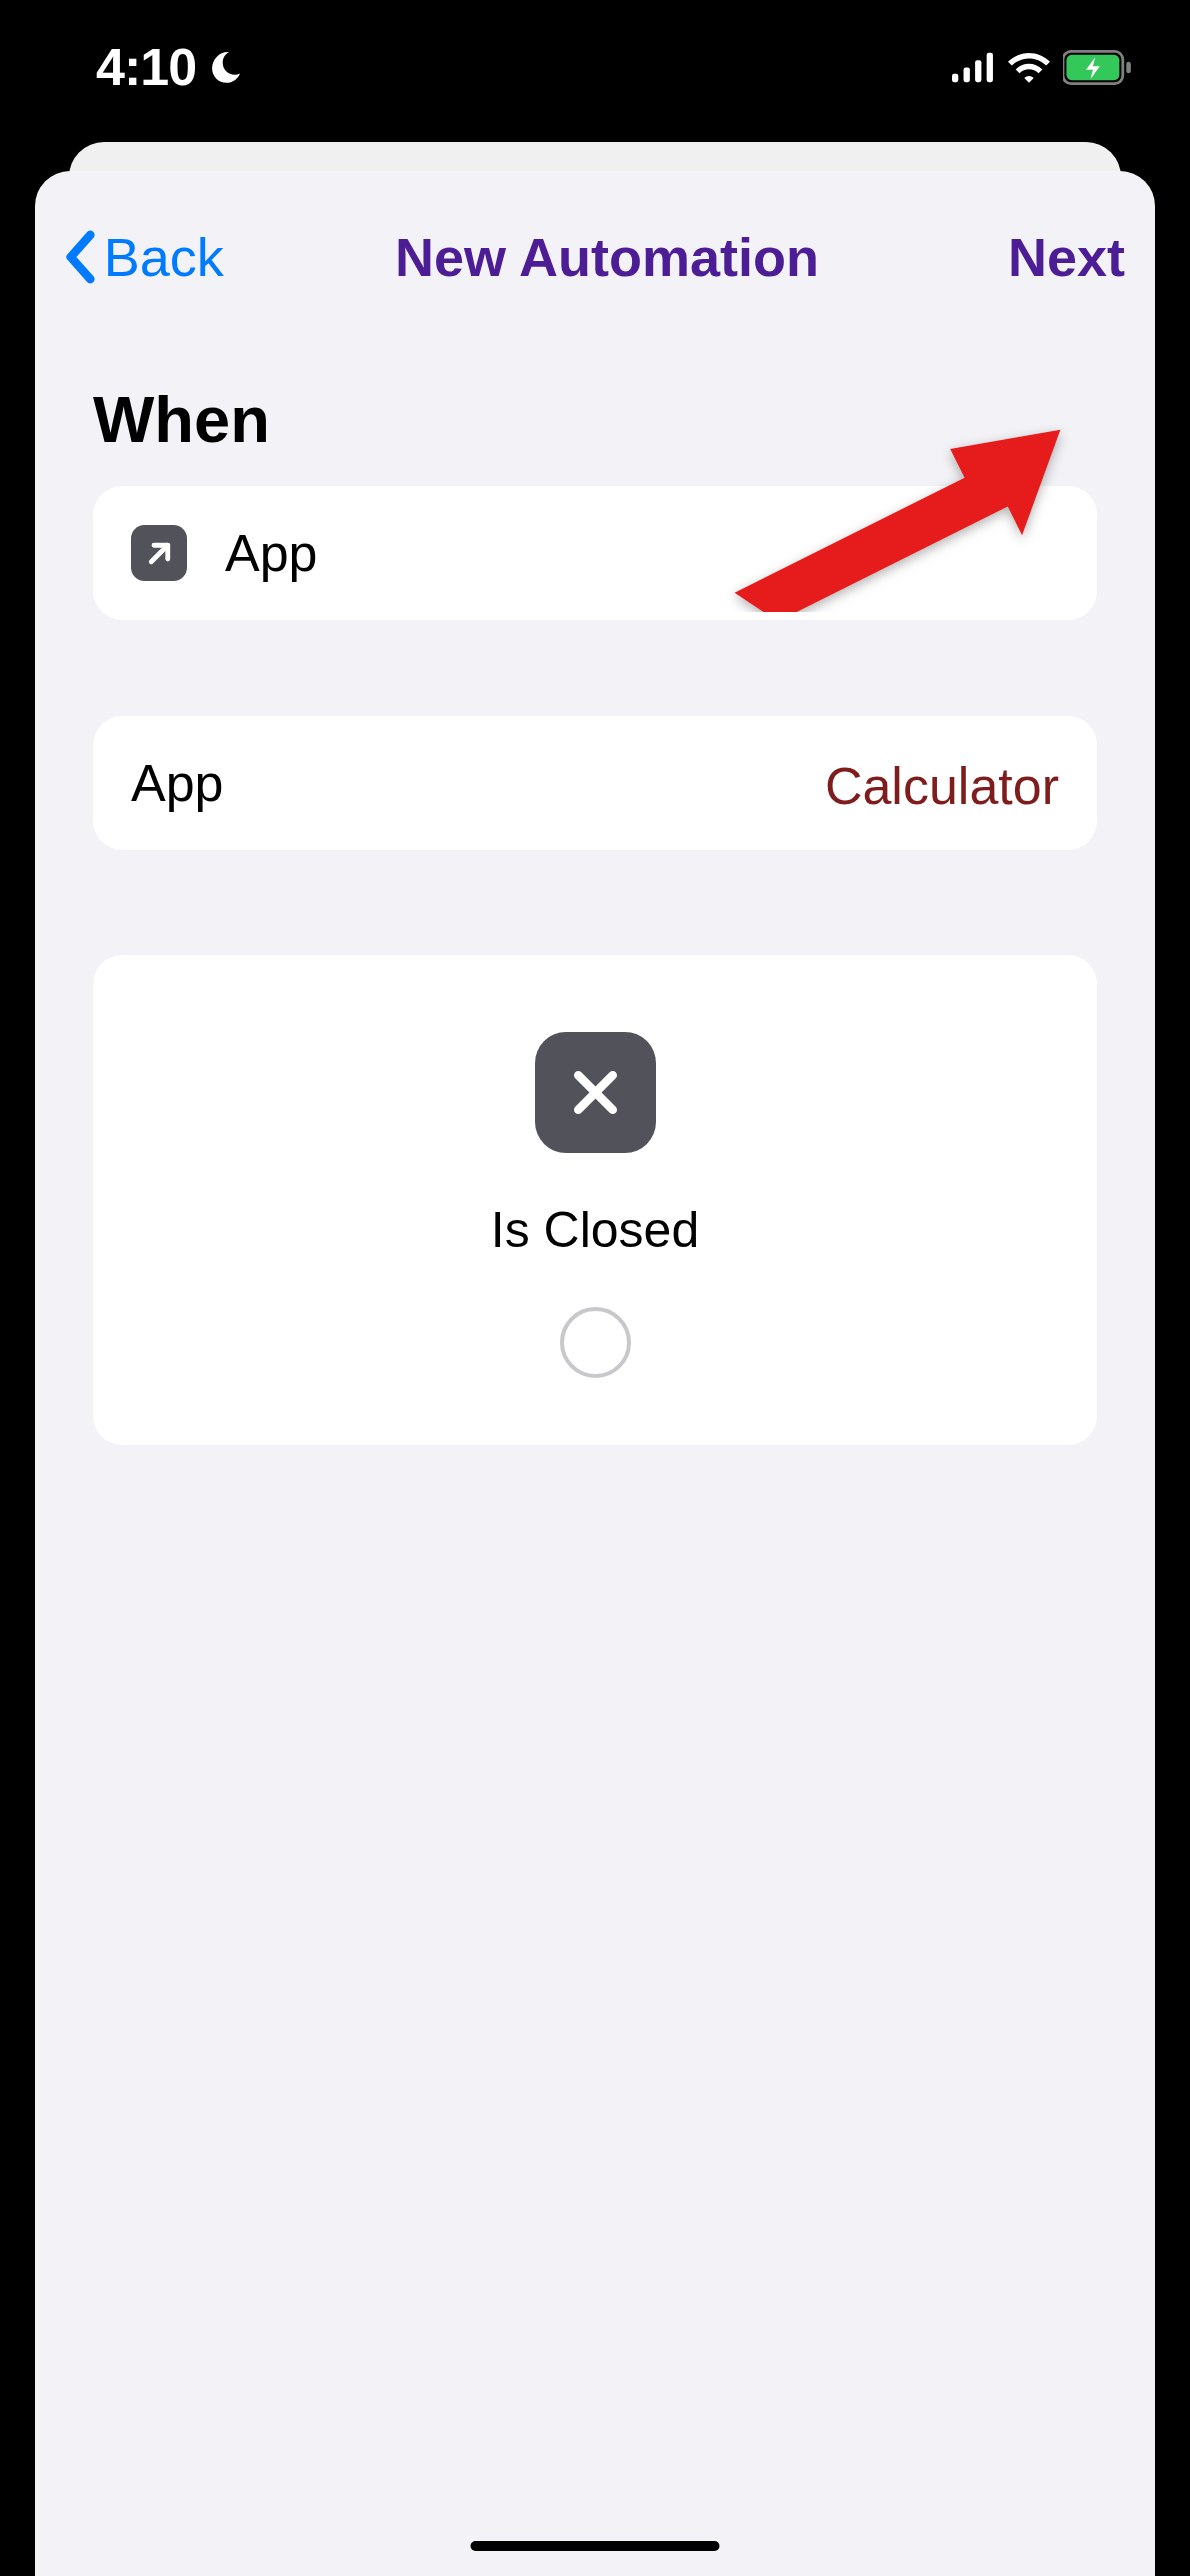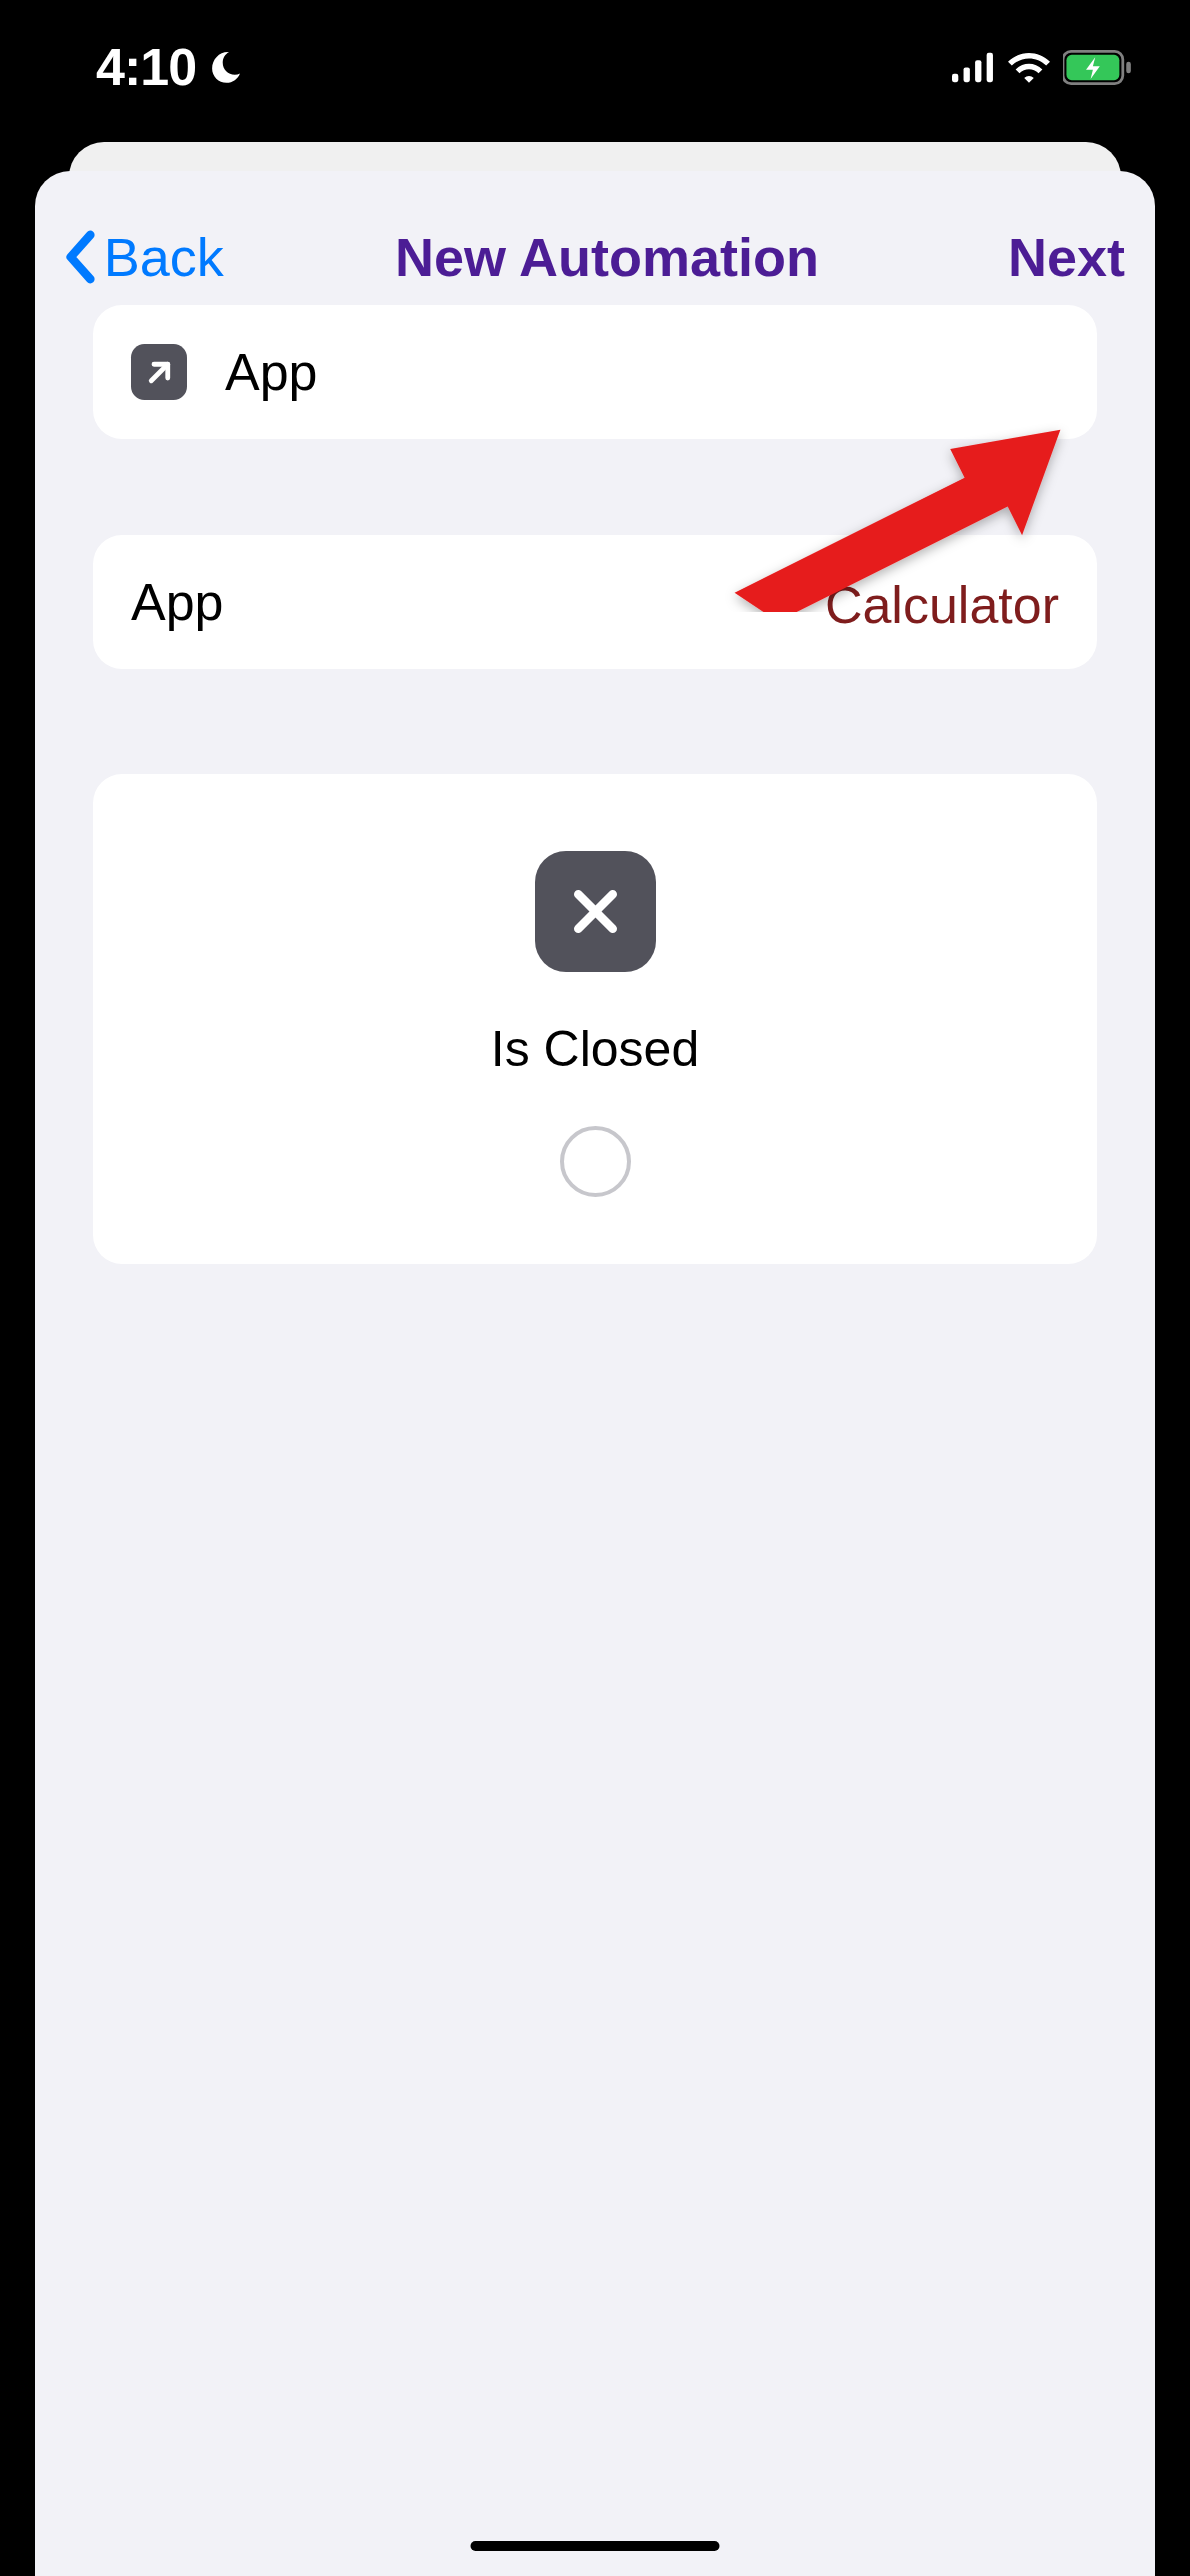--- a/index.html
+++ b/index.html
@@ -286,20 +286,21 @@
     <div class="nav-back">
       <svg class="chevron-back" viewBox="0 0 12 22" fill="none" stroke="#007aff" stroke-width="3.5" stroke-linecap="round" stroke-linejoin="round">
         <polyline points="10,2 2,11 10,20"></polyline>
       </svg>
       <span>Back</span>
     </div>
     <div class="nav-title">New Automation</div>
     <div class="nav-next">Next</div>
   </div>
 
+  <div class="section-header">When</div>
 
   <div class="card">
     <div class="card-row">
       <div class="app-icon-small">
         <svg width="33" height="33" viewBox="0 0 24 24" fill="none" stroke="white" stroke-width="3.5" stroke-linecap="round" stroke-linejoin="round">
           <line x1="6" y1="18" x2="18" y2="6"></line>
           <polyline points="8,6 18,6 18,16"></polyline>
         </svg>
       </div>
       <span class="card-label">App</span>

